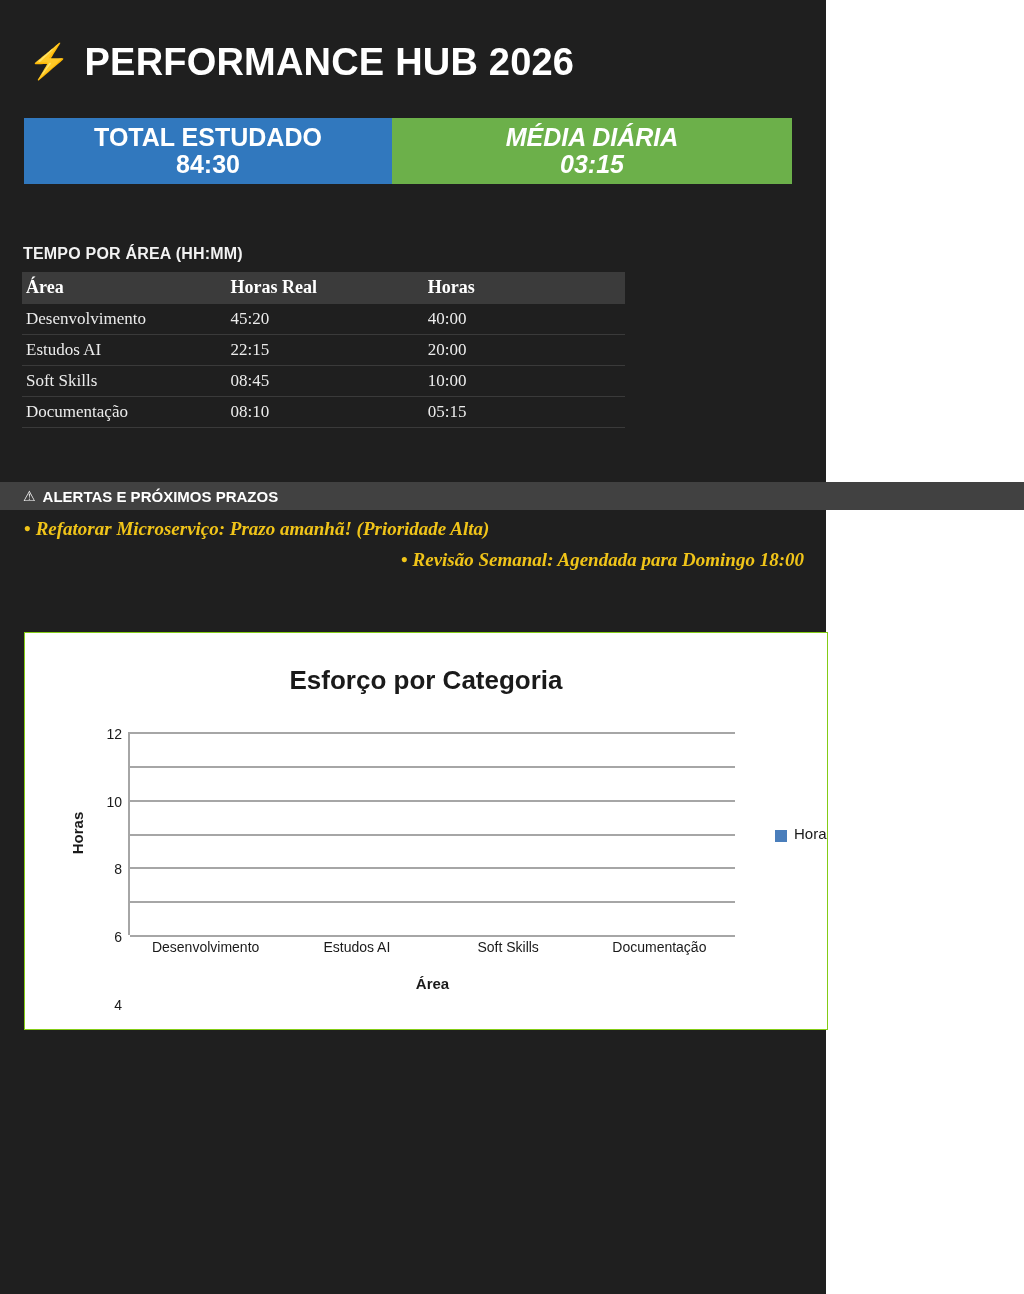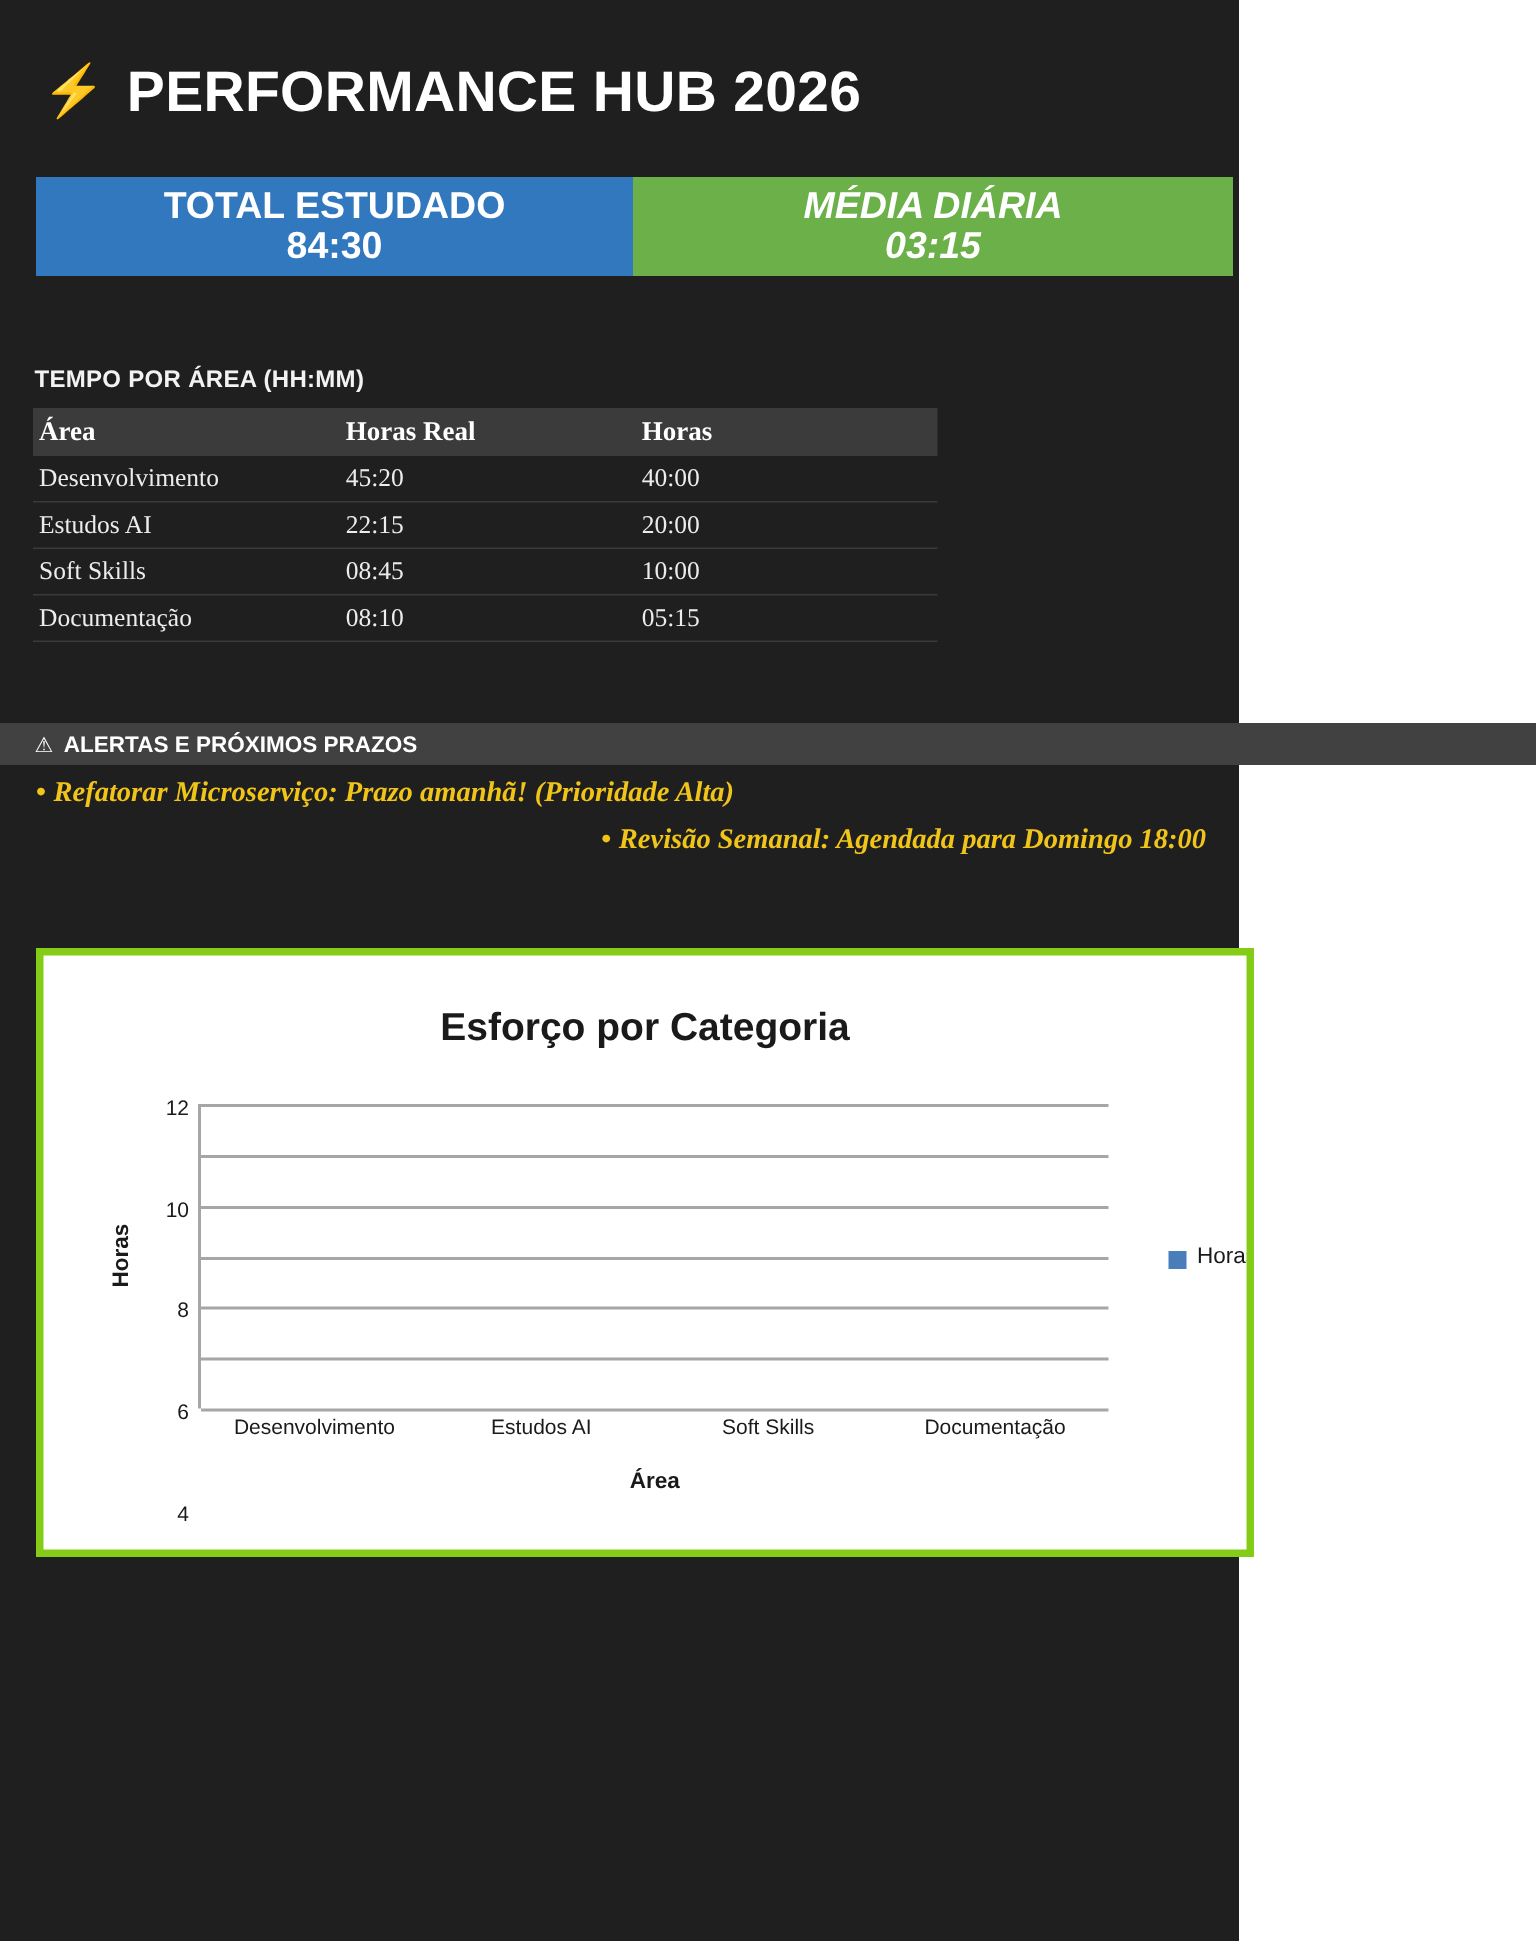--- a/index.html
+++ b/index.html
@@ -58,21 +58,21 @@
     display: flex;
   }
   .kpi-card {
     display: flex;
     flex-direction: column;
     align-items: center;
     justify-content: center;
     color: #ffffff;
     line-height: 1.02;
   }
-  #kpi-total { width: 398px; background: #3178be; }
+  #kpi-total { width: 368px; background: #3178be; }
   #kpi-media { width: 400px; background: #6cb04a; font-style: italic; }
   .kpi-label {
     font-size: 25px;
     font-weight: bold;
     white-space: nowrap;
   }
   .kpi-value {
     font-size: 25px;
     font-weight: bold;
     margin-top: 1px;
@@ -162,21 +162,21 @@
   }
 
   
   #chart-panel {
     position: absolute;
     left: 24px;
     top: 632px;
     width: 802px;
     height: 396px;
     background: #ffffff;
-    border: 5px solid #84cc16;
+    border: 1px solid #84cc16;
     overflow: hidden;
   }
   #chart-title {
     position: absolute;
     left: 0; right: 0;
     top: 32px;
     text-align: center;
     font-size: 26px;
     font-weight: bold;
     color: #1a1a1a;

